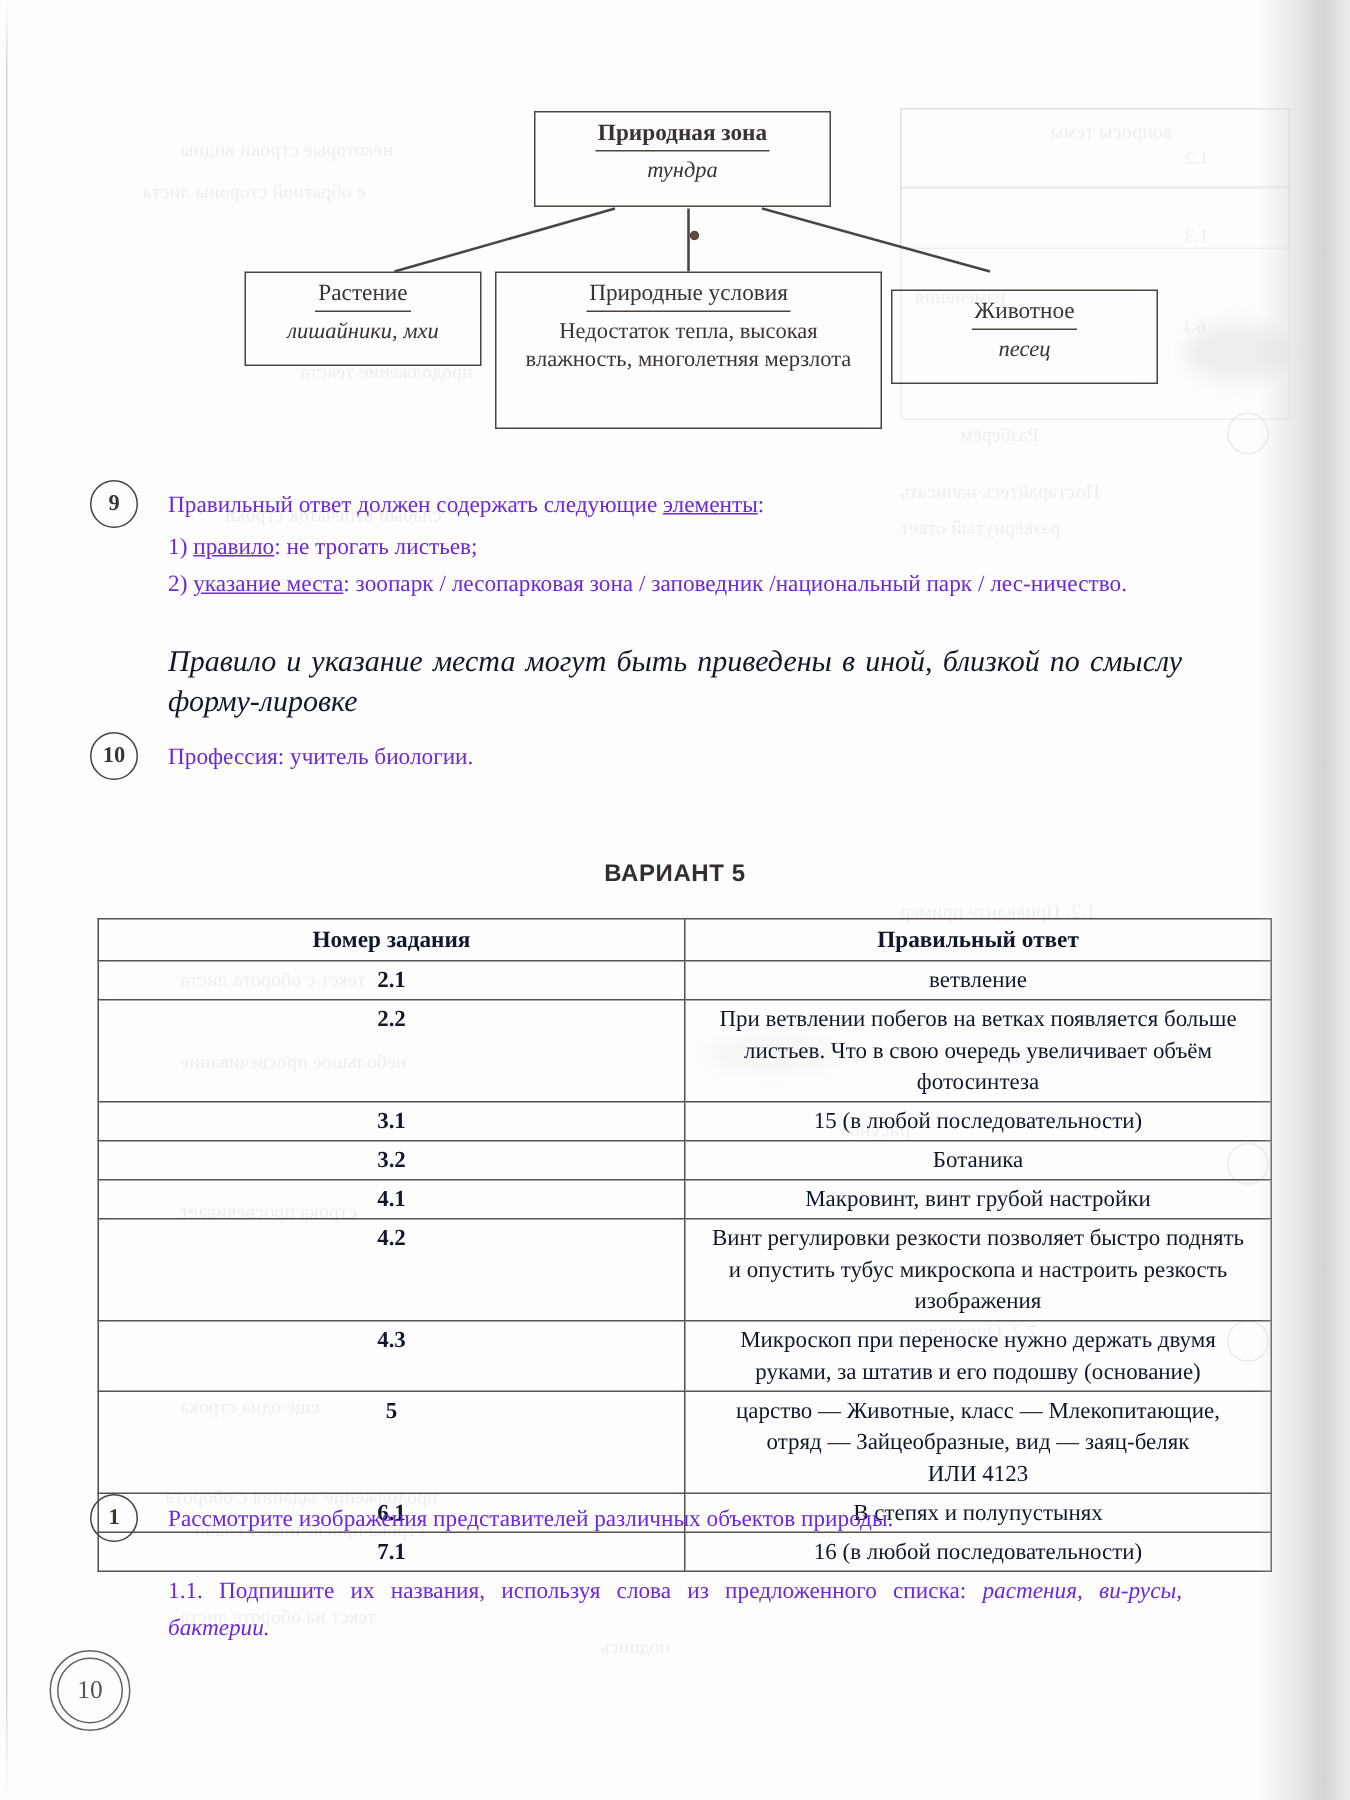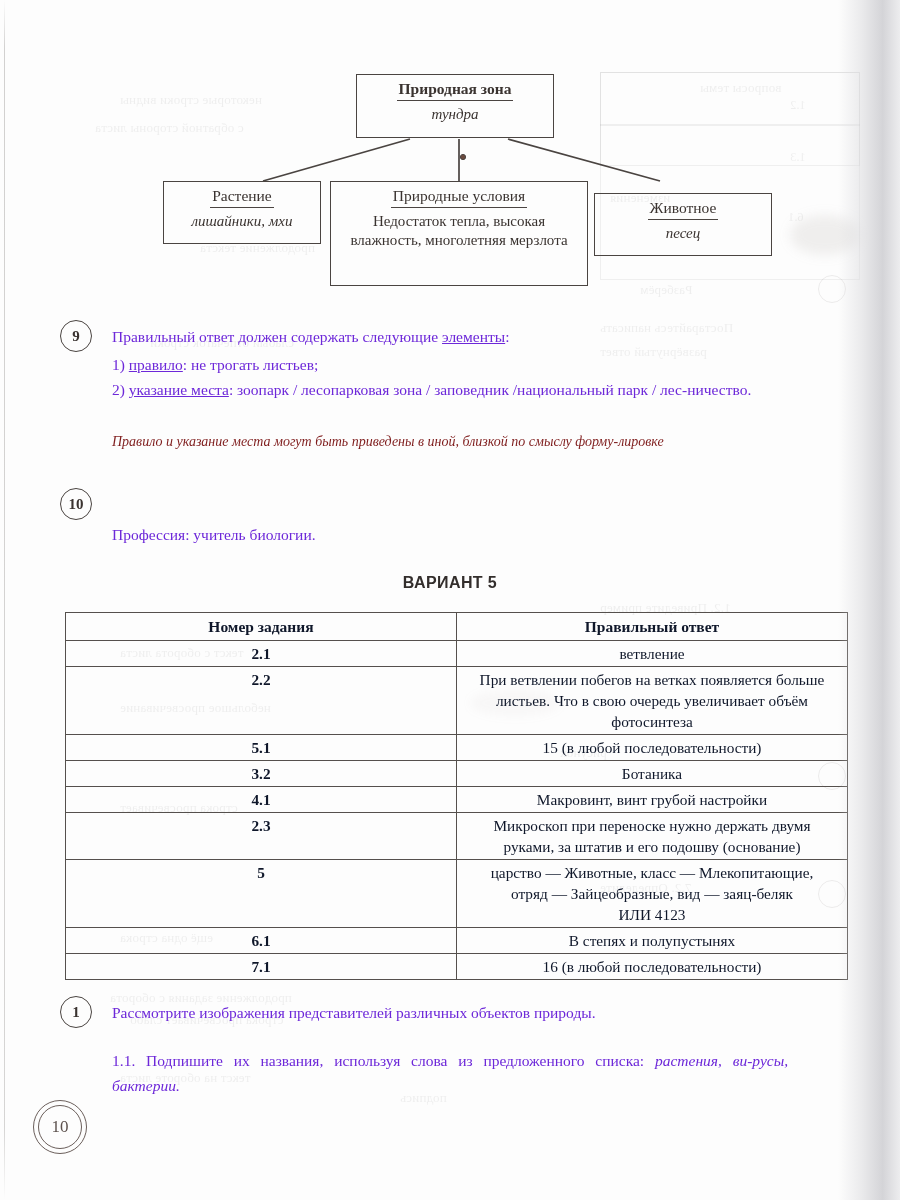--- a/index.html
+++ b/index.html
@@ -119,24 +119,24 @@
     position: absolute;
     font-size: 15.5px;
     line-height: 25px;
     color: #6d28d9;
     text-align: justify;
   }
   .para u { text-decoration: underline; text-underline-offset: 1px; }
   .para .it { font-style: italic; }
   .block-italic {
     position: absolute;
-    font-size: 14px;
+    font-size: 20px;
     line-height: 27px;
     font-style: italic;
-    color: #7f1d1d;
+    color: #0f172a;
   }
 
   
   #variant-title {
     position: absolute;
     left: 0; top: 574px;
     width: 900px;
     text-align: center;
     font-size: 16px;
     font-weight: bold;
@@ -283,54 +283,58 @@
   </div>
 
   <div class="para" style="left:112px; top:377px; width:676px; text-align:justify;">
     <span>2) </span><u>указание места</u><span>: зоопарк / лесопарковая зона / заповедник /национальный парк / лес-ничество.</span>
   </div>
 
   <div class="block-italic" style="left:112px; top:428px; width:676px; text-align:justify;">Правило и указание места могут быть приведены в иной, близкой по смыслу форму-лировке</div>
 
   <div class="task-marker" style="left:60px; top:488px;">10</div>
 
-  <div class="para" style="left:112px; top:492px; width:600px;margin-top:30px;">Профессия: учитель биологии.</div>
+  <div class="para" style="left:112px; top:492px; width:600px;">Профессия: учитель биологии.</div>
 
   <div id="variant-title">ВАРИАНТ 5</div>
 
   <table id="answers-table">
     <thead>
       <tr>
         <th class="num">Номер задания</th>
         <th>Правильный ответ</th>
       </tr>
     </thead>
     <tbody>
         <tr>
           <td class="num">2.1</td>
           <td class="ans">ветвление</td>
         </tr>
         <tr>
           <td class="num">2.2</td>
           <td class="ans">При ветвлении побегов на ветках появляется больше листьев. Что в свою очередь увеличивает объём фотосинтеза</td>
         </tr>
         <tr>
-          <td class="num">5.1</td>
+          <td class="num">3.1</td>
           <td class="ans">15 (в любой последовательности)</td>
         </tr>
         <tr>
           <td class="num">3.2</td>
           <td class="ans">Ботаника</td>
         </tr>
         <tr>
           <td class="num">4.1</td>
           <td class="ans">Макровинт, винт грубой настройки</td>
         </tr>
         <tr>
-          <td class="num">2.3</td>
+          <td class="num">4.2</td>
+          <td class="ans">Винт регулировки резкости позволяет быстро поднять и опустить тубус микроскопа и настроить резкость изображения</td>
+        </tr>
+        <tr>
+          <td class="num">4.3</td>
           <td class="ans">Микроскоп при переноске нужно держать двумя руками, за штатив и его подошву (основание)</td>
         </tr>
         <tr>
           <td class="num">5</td>
           <td class="ans">царство — Животные, класс — Млекопитающие, отряд — Зайцеобразные, вид — заяц-беляк<br>ИЛИ 4123</td>
         </tr>
         <tr>
           <td class="num">6.1</td>
           <td class="ans">В степях и полупустынях</td>
         </tr>

